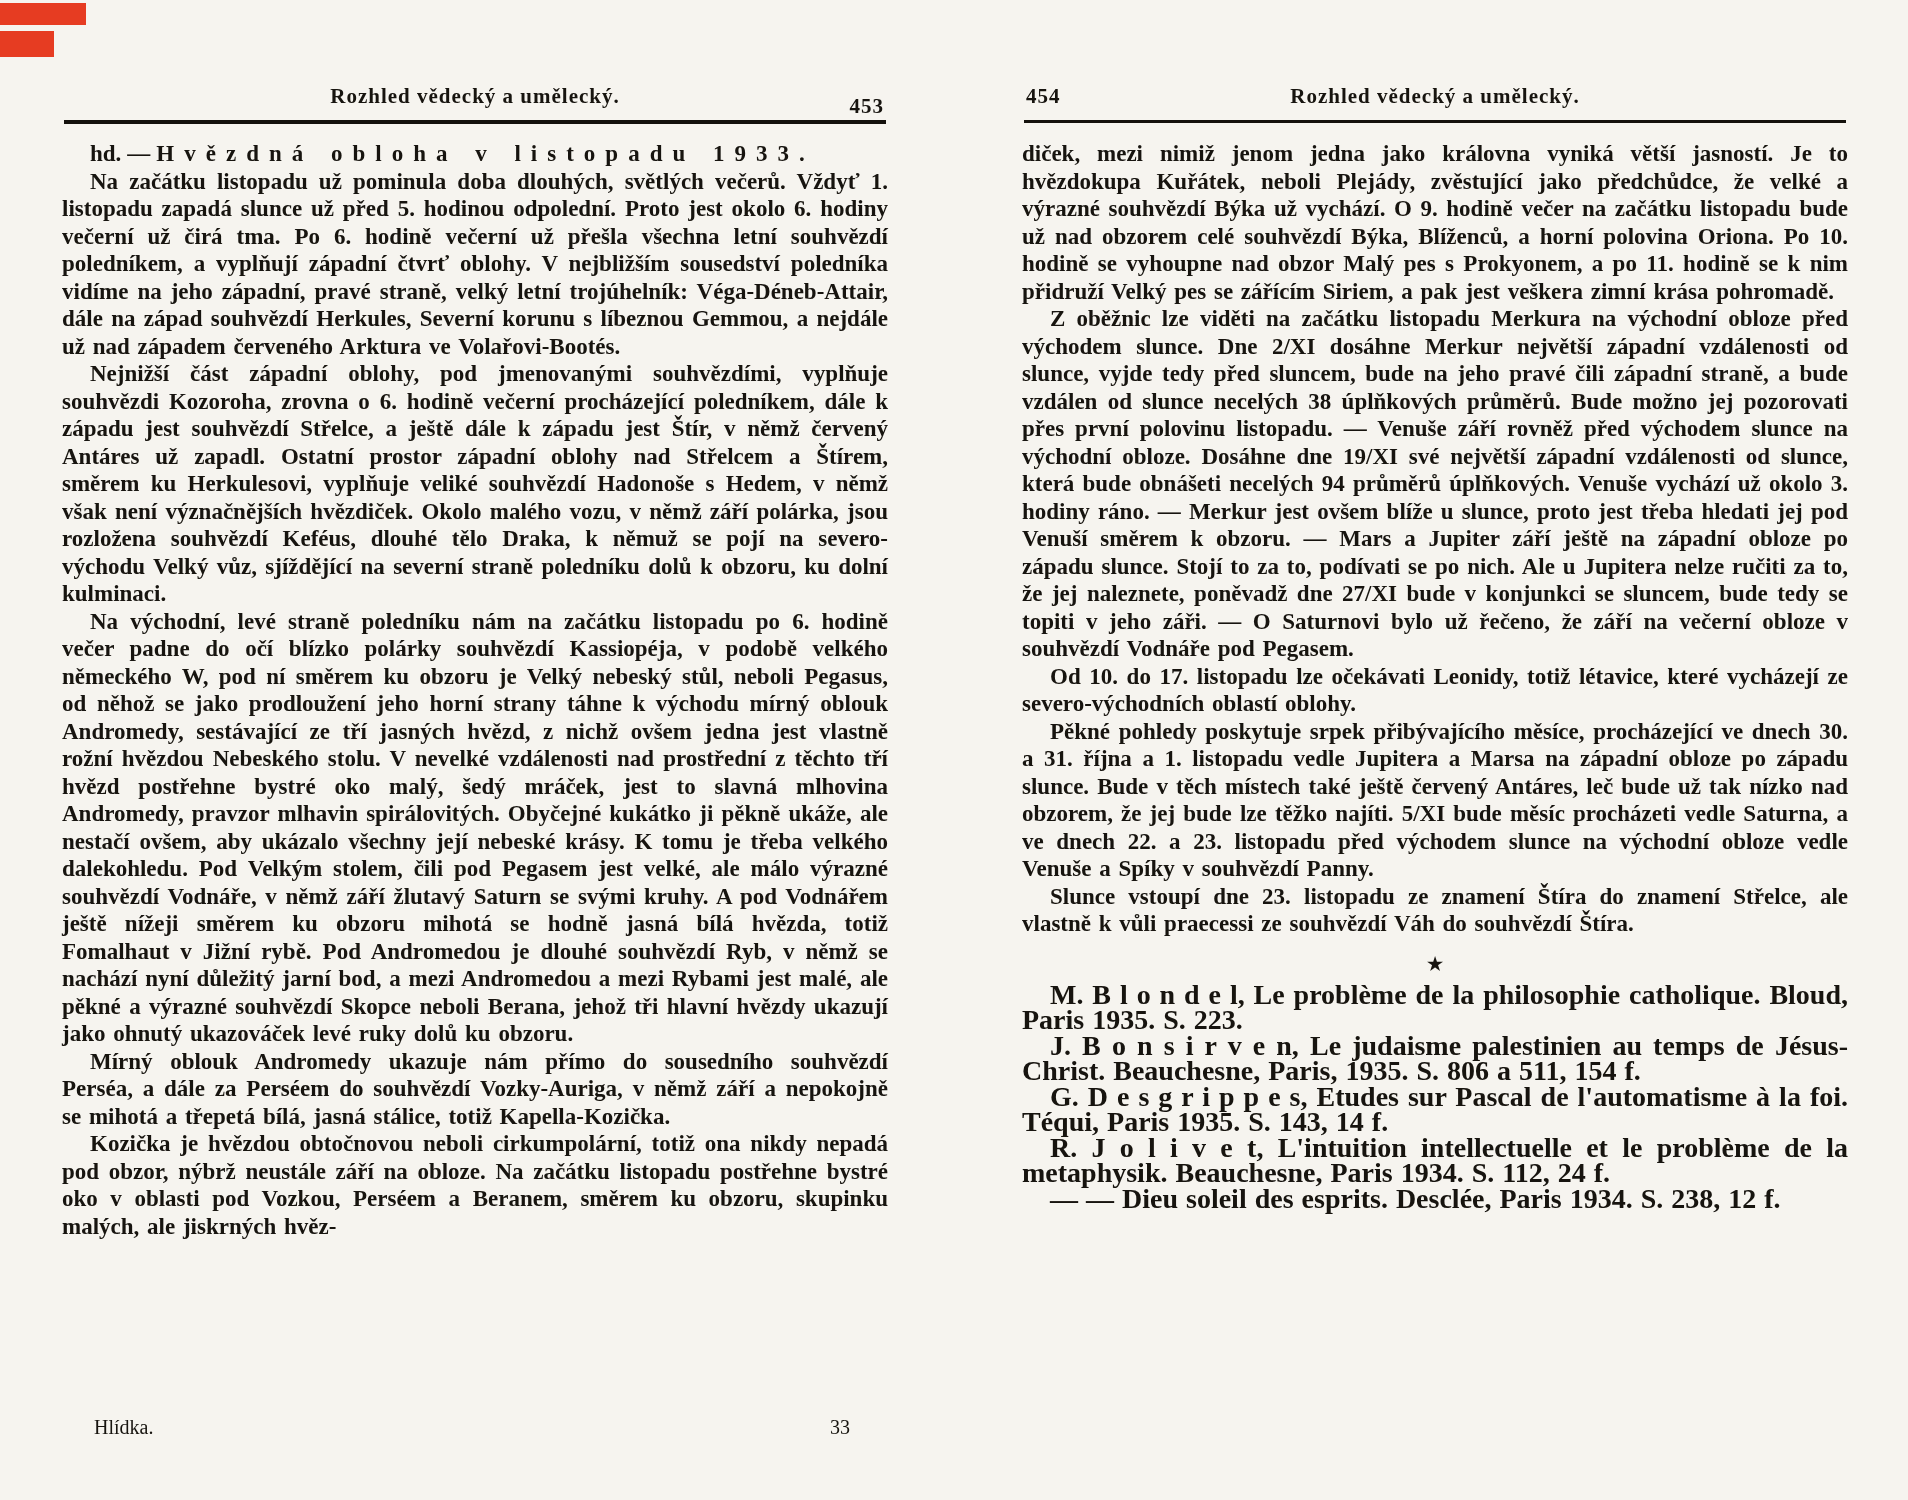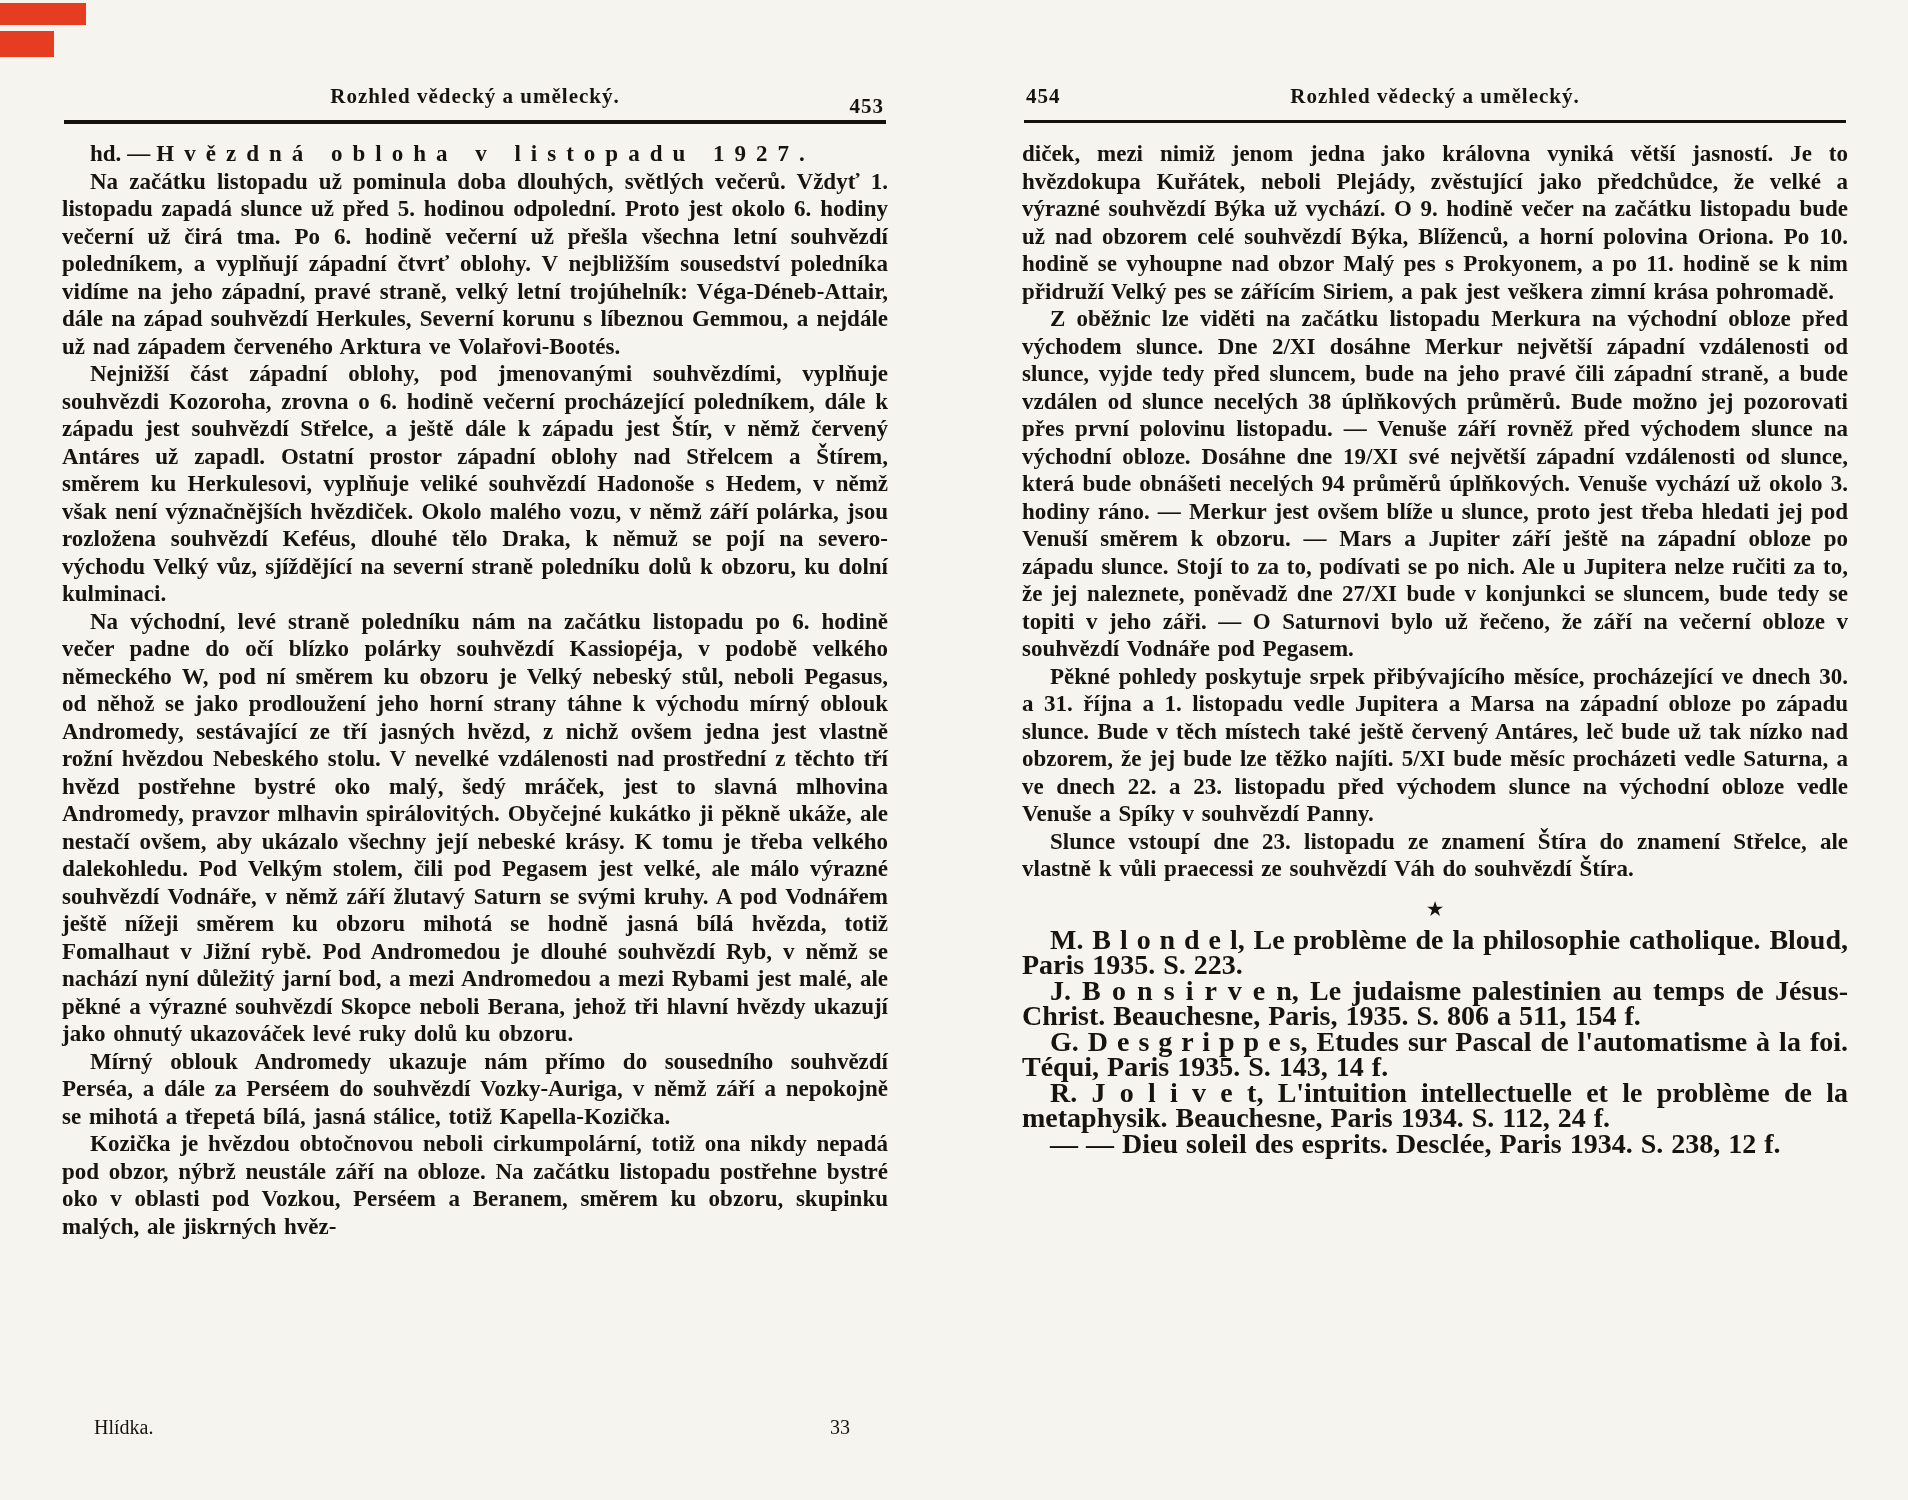--- a/index.html
+++ b/index.html
@@ -84,21 +84,21 @@
   <div class="red-mark m2"></div>
 
   <section class="page left">
     <div class="page-header">
       <span class="running-title">Rozhled vědecký a umělecký.</span>
       <span class="page-num">453</span>
     </div>
     <div class="head-rule"></div>
 
     <div class="page-body">
-      <p class="title-line"><span>hd.</span><span class="title-sep">—</span><span class="spaced-title">Hvězdná obloha v listopadu 1927.</span></p>
+      <p class="title-line"><span>hd.</span><span class="title-sep">—</span><span class="spaced-title">Hvězdná obloha v listopadu 1933.</span></p>
       <p>Na začátku listopadu už pominula doba dlouhých, světlých večerů. Vždyť 1. listopadu zapadá slunce už před 5. hodinou odpolední. Proto jest okolo 6. hodiny večerní už čirá tma. Po 6. hodině večerní už přešla všechna letní souhvězdí poledníkem, a vyplňují západní čtvrť oblohy. V nejbližším sousedství poledníka vidíme na jeho západní, pravé straně, velký letní trojúhelník: Véga-Déneb-Attair, dále na západ souhvězdí Herkules, Severní korunu s líbeznou Gemmou, a nejdále už nad západem červeného Arktura ve Volařovi-Bootés.</p>
       <p>Nejnižší část západní oblohy, pod jmenovanými souhvězdími, vyplňuje souhvězdi Kozoroha, zrovna o 6. hodině večerní procházející poledníkem, dále k západu jest souhvězdí Střelce, a ještě dále k západu jest Štír, v němž červený Antáres už zapadl. Ostatní prostor západní oblohy nad Střelcem a Štírem, směrem ku Herkulesovi, vyplňuje veliké souhvězdí Hadonoše s Hedem, v němž však není význačnějších hvězdiček. Okolo malého vozu, v němž září polárka, jsou rozložena souhvězdí Keféus, dlouhé tělo Draka, k němuž se pojí na severo-východu Velký vůz, sjíždějící na severní straně poledníku dolů k obzoru, ku dolní kulminaci.</p>
       <p>Na východní, levé straně poledníku nám na začátku listopadu po 6. hodině večer padne do očí blízko polárky souhvězdí Kassiopéja, v podobě velkého německého W, pod ní směrem ku obzoru je Velký nebeský stůl, neboli Pegasus, od něhož se jako prodloužení jeho horní strany táhne k východu mírný oblouk Andromedy, sestávající ze tří jasných hvězd, z nichž ovšem jedna jest vlastně rožní hvězdou Nebeského stolu. V nevelké vzdálenosti nad prostřední z těchto tří hvězd postřehne bystré oko malý, šedý mráček, jest to slavná mlhovina Andromedy, pravzor mlhavin spirálovitých. Obyčejné kukátko ji pěkně ukáže, ale nestačí ovšem, aby ukázalo všechny její nebeské krásy. K tomu je třeba velkého dalekohledu. Pod Velkým stolem, čili pod Pegasem jest velké, ale málo výrazné souhvězdí Vodnáře, v němž září žlutavý Saturn se svými kruhy. A pod Vodnářem ještě nížeji směrem ku obzoru mihotá se hodně jasná bílá hvězda, totiž Fomalhaut v Jižní rybě. Pod Andromedou je dlouhé souhvězdí Ryb, v němž se nachází nyní důležitý jarní bod, a mezi Andromedou a mezi Rybami jest malé, ale pěkné a výrazné souhvězdí Skopce neboli Berana, jehož tři hlavní hvězdy ukazují jako ohnutý ukazováček levé ruky dolů ku obzoru.</p>
       <p>Mírný oblouk Andromedy ukazuje nám přímo do sousedního souhvězdí Perséa, a dále za Perséem do souhvězdí Vozky-Auriga, v němž září a nepokojně se mihotá a třepetá bílá, jasná stálice, totiž Kapella-Kozička.</p>
       <p>Kozička je hvězdou obtočnovou neboli cirkumpolární, totiž ona nikdy nepadá pod obzor, nýbrž neustále září na obloze. Na začátku listopadu postřehne bystré oko v oblasti pod Vozkou, Perséem a Beranem, směrem ku obzoru, skupinku malých, ale jiskrných hvěz-</p>
     </div>
 
     <div class="page-footer">
       <span class="footer-journal">Hlídka.</span>
       <span class="footer-sig">33</span>
@@ -108,20 +108,21 @@
   <section class="page right">
     <div class="page-header">
       <span class="page-num">454</span>
       <span class="running-title">Rozhled vědecký a umělecký.</span>
     </div>
     <div class="head-rule"></div>
 
     <div class="page-body">
       <p class="continuation">diček, mezi nimiž jenom jedna jako královna vyniká větší jasností. Je to hvězdokupa Kuřátek, neboli Plejády, zvěstující jako předchůdce, že velké a výrazné souhvězdí Býka už vychází. O 9. hodině večer na začátku listopadu bude už nad obzorem celé souhvězdí Býka, Blíženců, a horní polovina Oriona. Po 10. hodině se vyhoupne nad obzor Malý pes s Prokyonem, a po 11. hodině se k nim přidruží Velký pes se zářícím Siriem, a pak jest veškera zimní krása pohromadě.</p>
       <p>Z oběžnic lze viděti na začátku listopadu Merkura na východní obloze před východem slunce. Dne 2/XI dosáhne Merkur největší západní vzdálenosti od slunce, vyjde tedy před sluncem, bude na jeho pravé čili západní straně, a bude vzdálen od slunce necelých 38 úplňkových průměrů. Bude možno jej pozorovati přes první polovinu listopadu. — Venuše září rovněž před východem slunce na východní obloze. Dosáhne dne 19/XI své největší západní vzdálenosti od slunce, která bude obnášeti necelých 94 průměrů úplňkových. Venuše vychází už okolo 3. hodiny ráno. — Merkur jest ovšem blíže u slunce, proto jest třeba hledati jej pod Venuší směrem k obzoru. — Mars a Jupiter září ještě na západní obloze po západu slunce. Stojí to za to, podívati se po nich. Ale u Jupitera nelze ručiti za to, že jej naleznete, poněvadž dne 27/XI bude v konjunkci se sluncem, bude tedy se topiti v jeho záři. — O Saturnovi bylo už řečeno, že září na večerní obloze v souhvězdí Vodnáře pod Pegasem.</p>
+      <p>Od 10. do 17. listopadu lze očekávati Leonidy, totiž létavice, které vycházejí ze severo-východních oblastí oblohy.</p>
       <p>Pěkné pohledy poskytuje srpek přibývajícího měsíce, procházející ve dnech 30. a 31. října a 1. listopadu vedle Jupitera a Marsa na západní obloze po západu slunce. Bude v těch místech také ještě červený Antáres, leč bude už tak nízko nad obzorem, že jej bude lze těžko najíti. 5/XI bude měsíc procházeti vedle Saturna, a ve dnech 22. a 23. listopadu před východem slunce na východní obloze vedle Venuše a Spíky v souhvězdí Panny.</p>
       <p>Slunce vstoupí dne 23. listopadu ze znamení Štíra do znamení Střelce, ale vlastně k vůli praecessi ze souhvězdí Váh do souhvězdí Štíra.</p>
 
       <p class="star-sep">★</p>
 
 
       <div class="bib-list">
         <p>M. B l o n d e l, Le problème de la philosophie catholique. Bloud, Paris 1935. S. 223.</p>
         <p>J. B o n s i r v e n, Le judaisme palestinien au temps de Jésus-Christ. Beauchesne, Paris, 1935. S. 806 a 511, 154 f.</p>
         <p>G. D e s g r i p p e s, Etudes sur Pascal de l'automatisme à la foi. Téqui, Paris 1935. S. 143, 14 f.</p>

